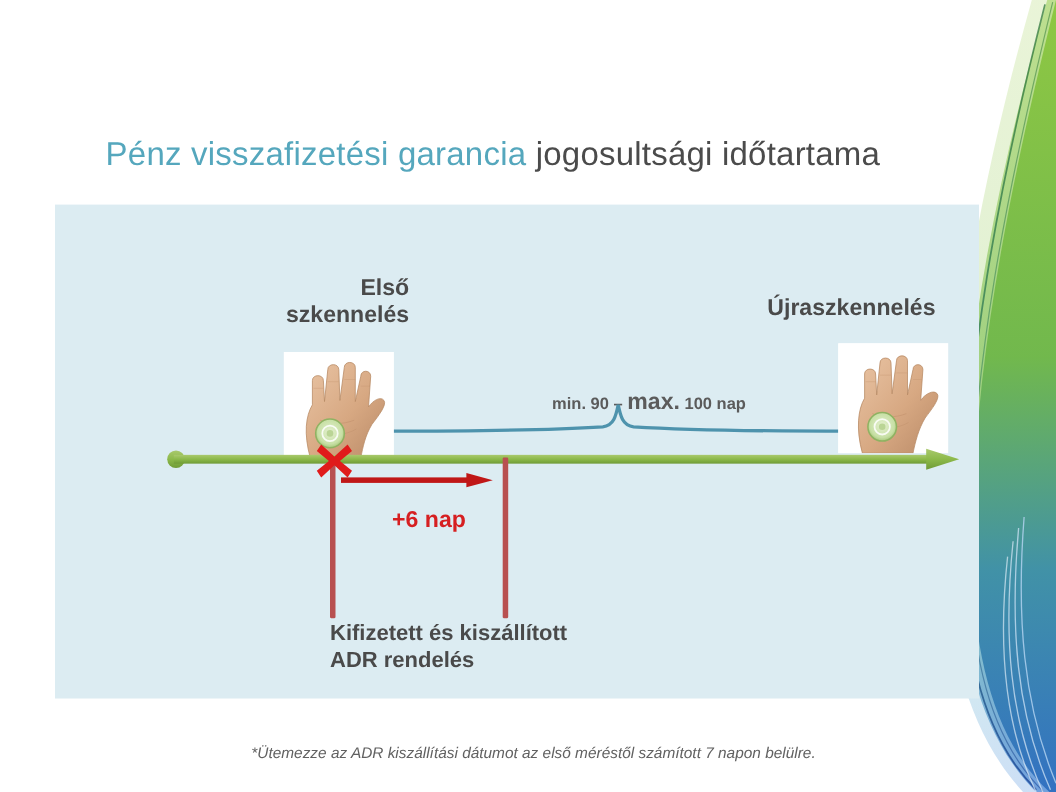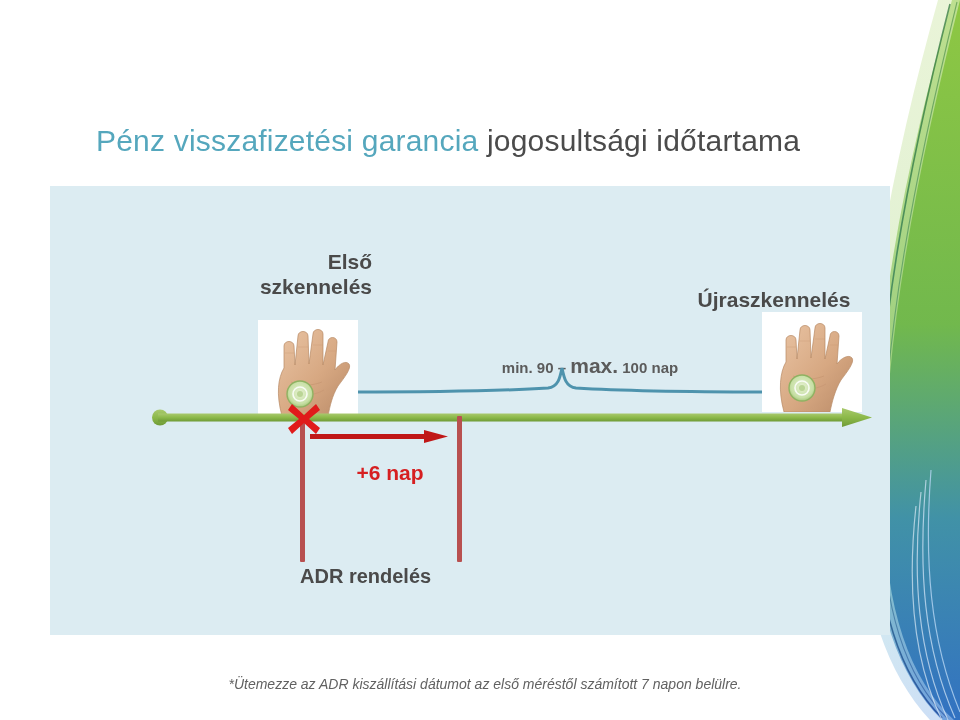--- a/index.html
+++ b/index.html
@@ -61,21 +61,20 @@
     width: 150px;
     text-align: right;
     font-size: 21px;
   }
   .lbl-rescan {
     left: 668px;
     top: 268px;
     width: 212px;
     text-align: center;
     font-size: 21px;
-    margin-top: 20px;
   }
   .lbl-order {
     left: 300px;
     top: 565px;
     width: 330px;
     font-size: 20px;
   }
 
   
   .duration-caption {
@@ -332,16 +331,17 @@
 <div class="red-arrow">
   <svg class="hand-svg" viewBox="0 0 140 20" xmlns="http://www.w3.org/2000/svg">
     <rect x="0" y="7" width="118" height="5" fill="#c01717"></rect>
     <path d="M114 3 L 138 9.5 L 114 16 Z" fill="#c01717"></path>
   </svg>
 </div>
 
 <div class="plus-days">+6 nap</div>
 
 <div class="lbl lbl-order">
+  <div>Kifizetett és kiszállított</div>
   <div>ADR rendelés</div>
 </div>
 
 <div class="footnote">*Ütemezze az ADR kiszállítási dátumot az első méréstől számított 7 napon belülre.</div>
 
 </body></html>

